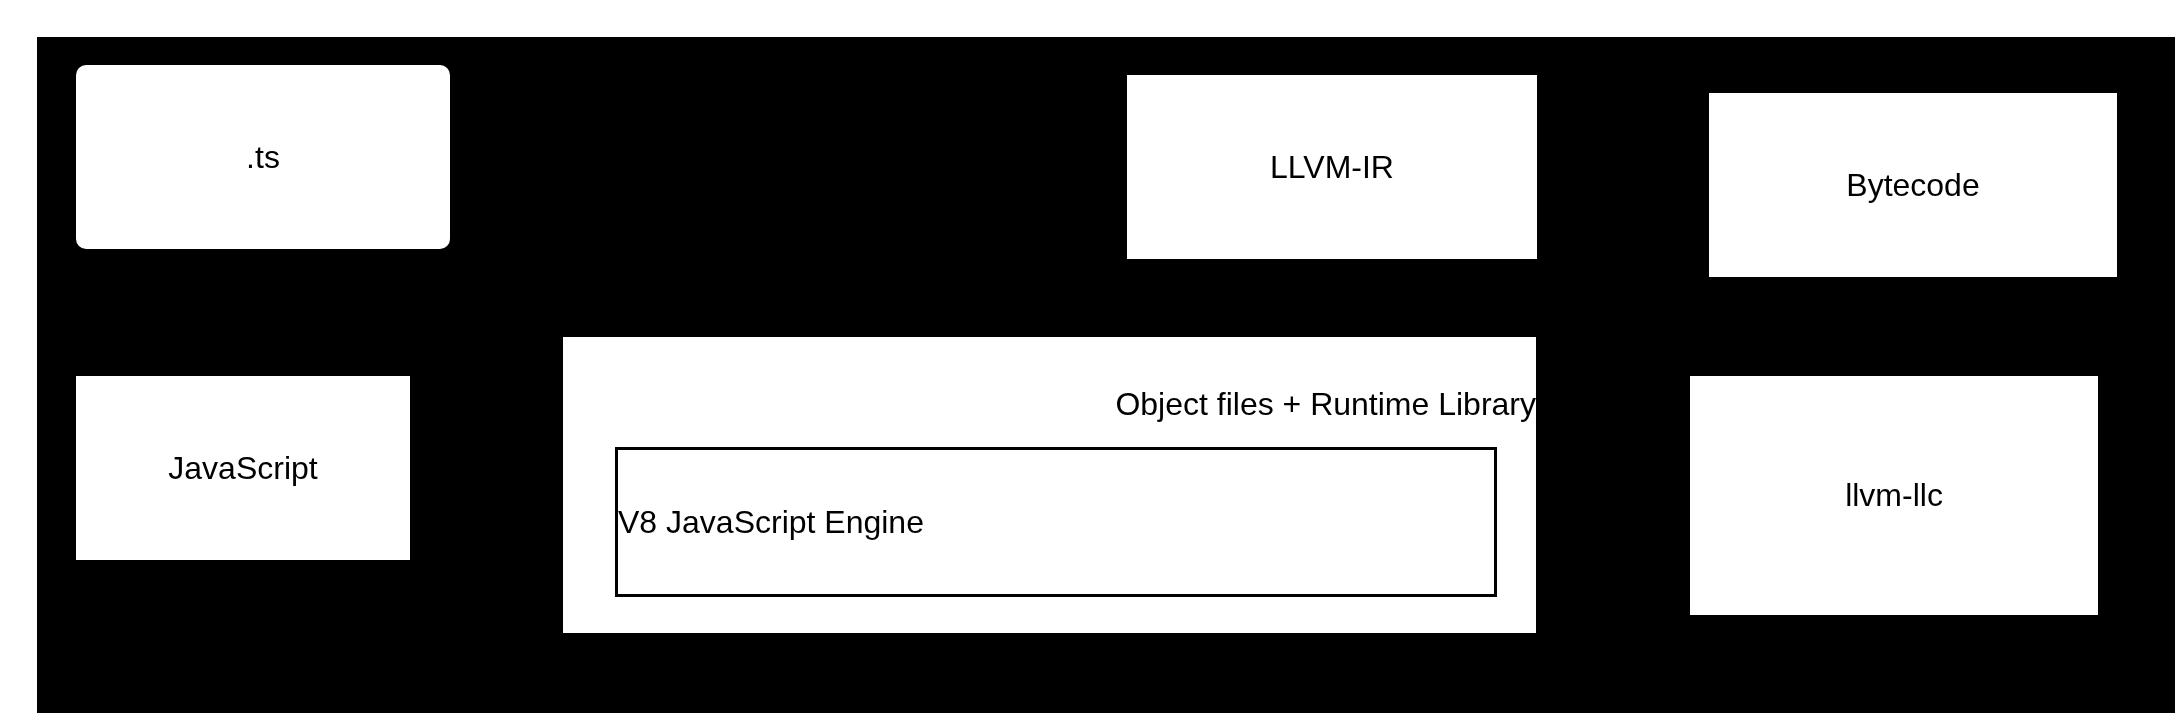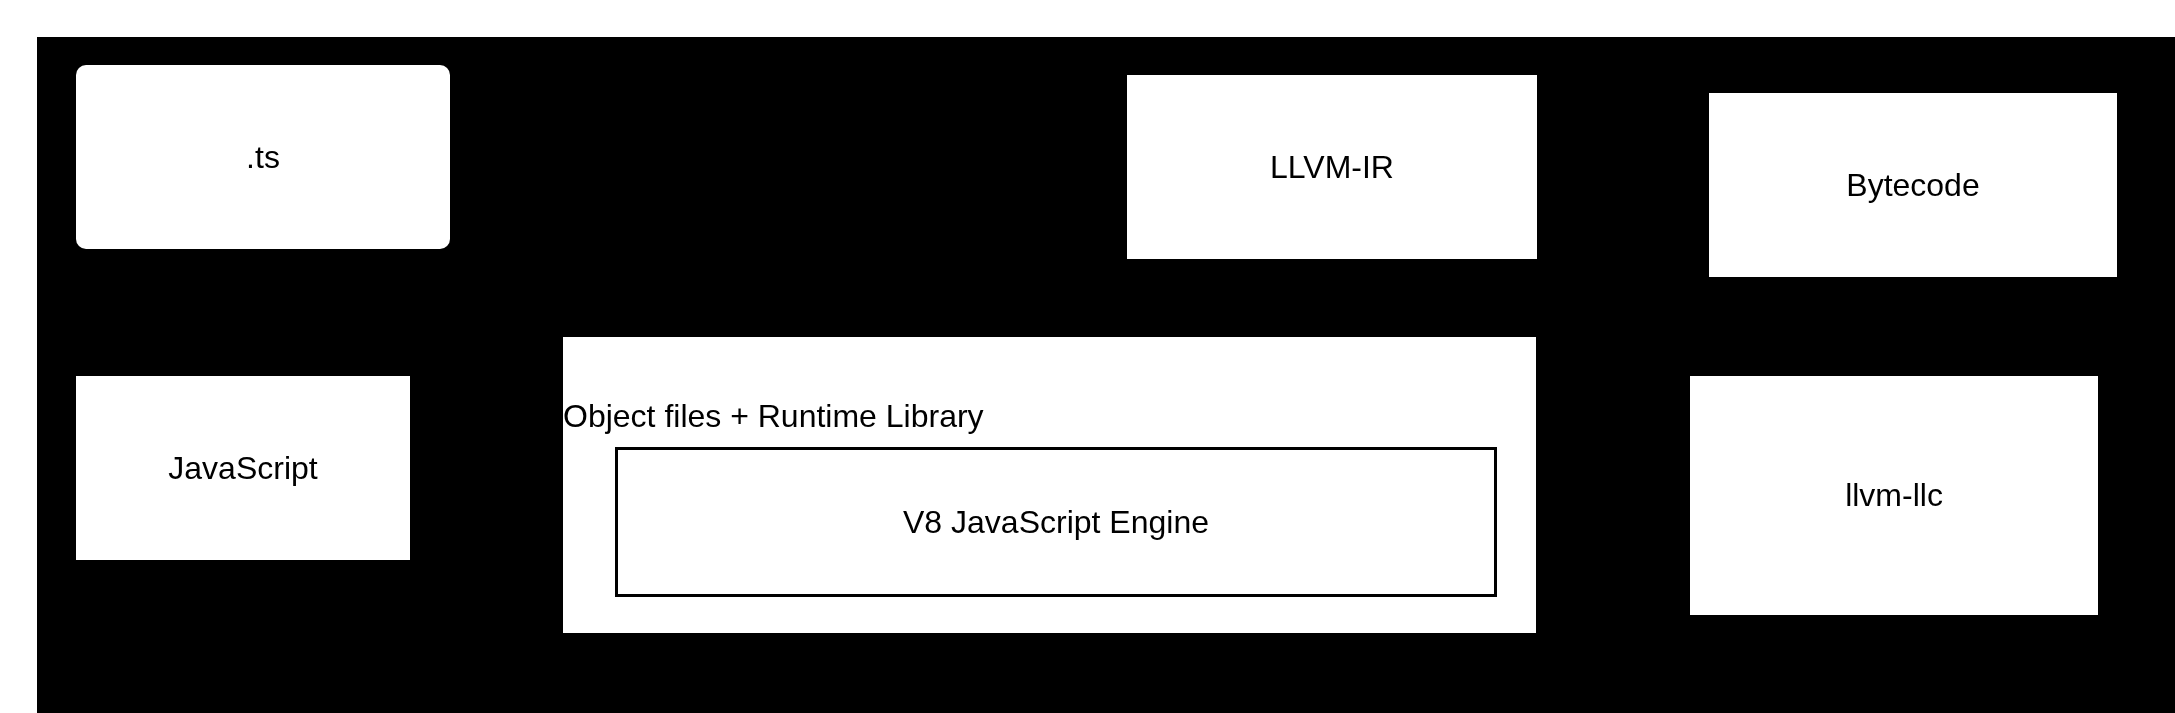--- a/index.html
+++ b/index.html
@@ -32,36 +32,35 @@
     justify-content: center;
     font-size: 32px;
     line-height: 1.2;
     text-align: center;
   }
   .node.container {
     display: block;
   }
   .container-label {
     display: block;
-    padding-top: 60px;
-    text-align: left;
+    padding-top: 48px;
+    text-align: right;
     font-size: 32px;
     color: var(--node-text, #000000);
   }
   .inner-node {
     position: absolute;
     left: 52px;
     top: 110px;
     width: 876px;
     height: 144px;
     background: var(--node-fill, #ffffff);
     border: 3px solid var(--node-text, #000000);
     display: flex;
     align-items: center;
-    justify-content: center;
     font-size: 32px;
     color: var(--node-text, #000000);
   }
   
   .node-ts         { left: 39px;   top: 28px;  width: 374px; height: 184px; border-radius: 10px; }
   .node-typescript { left: 526px;  top: 38px;  width: 410px; height: 184px; }
   .node-llvm-ir    { left: 1090px; top: 38px;  width: 410px; height: 184px; font-weight: 400; }
   .node-bytecode   { left: 1653px; top: 56px;  width: 408px; height: 184px; margin-left: 19px; }
   
   .node-executable   { left: 39px;   top: 339px; width: 334px; height: 184px; }

